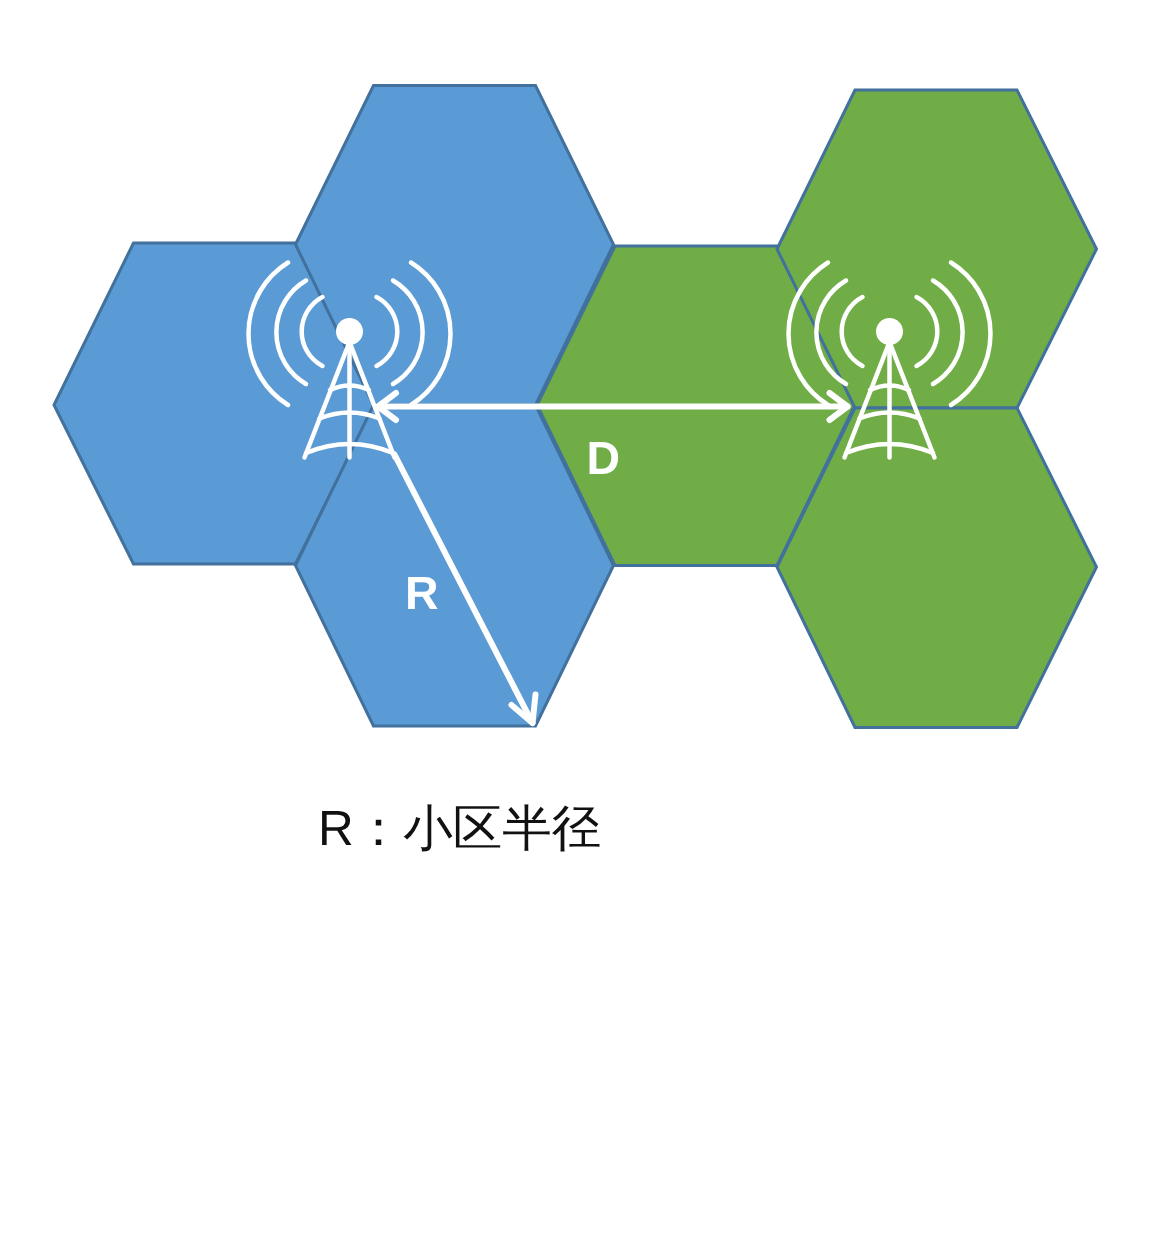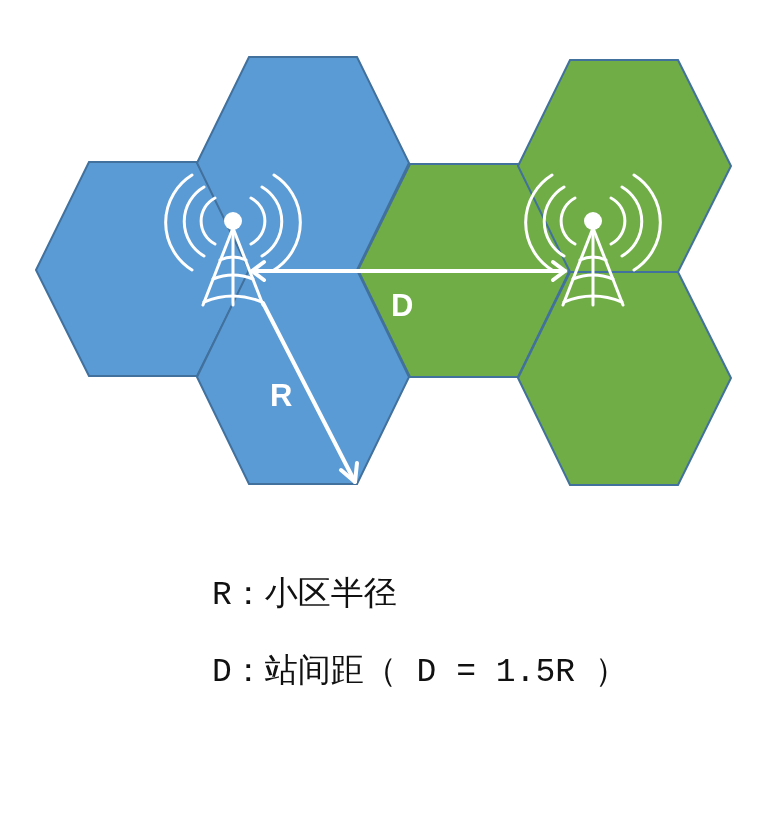--- a/index.html
+++ b/index.html
@@ -1,19 +1,19 @@
 <!DOCTYPE html>
 <html><head>
 <meta charset="utf-8">
 <style>
   html, body { margin:0; padding:0; background:#ffffff; }
   body { width:775px; height:828px; position:relative; overflow:hidden; font-family:"Liberation Sans","DejaVu Sans",sans-serif; }
   #diagram { position:absolute; left:0; top:0; }
   .legend { position:absolute; left:212px; top:535px; color:#111; }
-  .legend-line { font-size:33px; line-height:33px; height:33px; margin-bottom:34px; white-space:nowrap; font-family:Liberation Mono, monospace;margin-top:44px; }
+  .legend-line { font-size:33px; line-height:33px; height:33px; margin-bottom:34px; white-space:nowrap; font-family:Liberation Sans, sans-serif; }
   .legend-line sup { font-size:16px; vertical-align:top; position:relative; top:-2px; }
   .hex-label { font-family:"Liberation Sans","DejaVu Sans",sans-serif; font-weight:bold; font-size:31px; fill:#ffffff; }
 </style>
 </head>
 <body>
 
 <svg id="diagram" width="775" height="510" viewBox="0 0 775 510">
 
   <g fill="#5B9BD5" stroke="#41719C" stroke-width="2">
     <polygon points="36,270 89,162 197,162 250,270 197,376 89,376"></polygon>
@@ -69,14 +69,13 @@
     <line x1="263" y1="303" x2="355" y2="482"></line>
     <polyline points="341,470 355,482 357,463"></polyline>
   </g>
 
   <text class="hex-label" x="391" y="316">D</text>
   <text class="hex-label" x="270" y="406">R</text>
 </svg>
 
 <div class="legend">
   <div class="legend-line">R：小区半径</div>
-  <div class="legend-line">D：站间距（ D = 1.5R ）</div>
 </div>
 
 </body></html>

